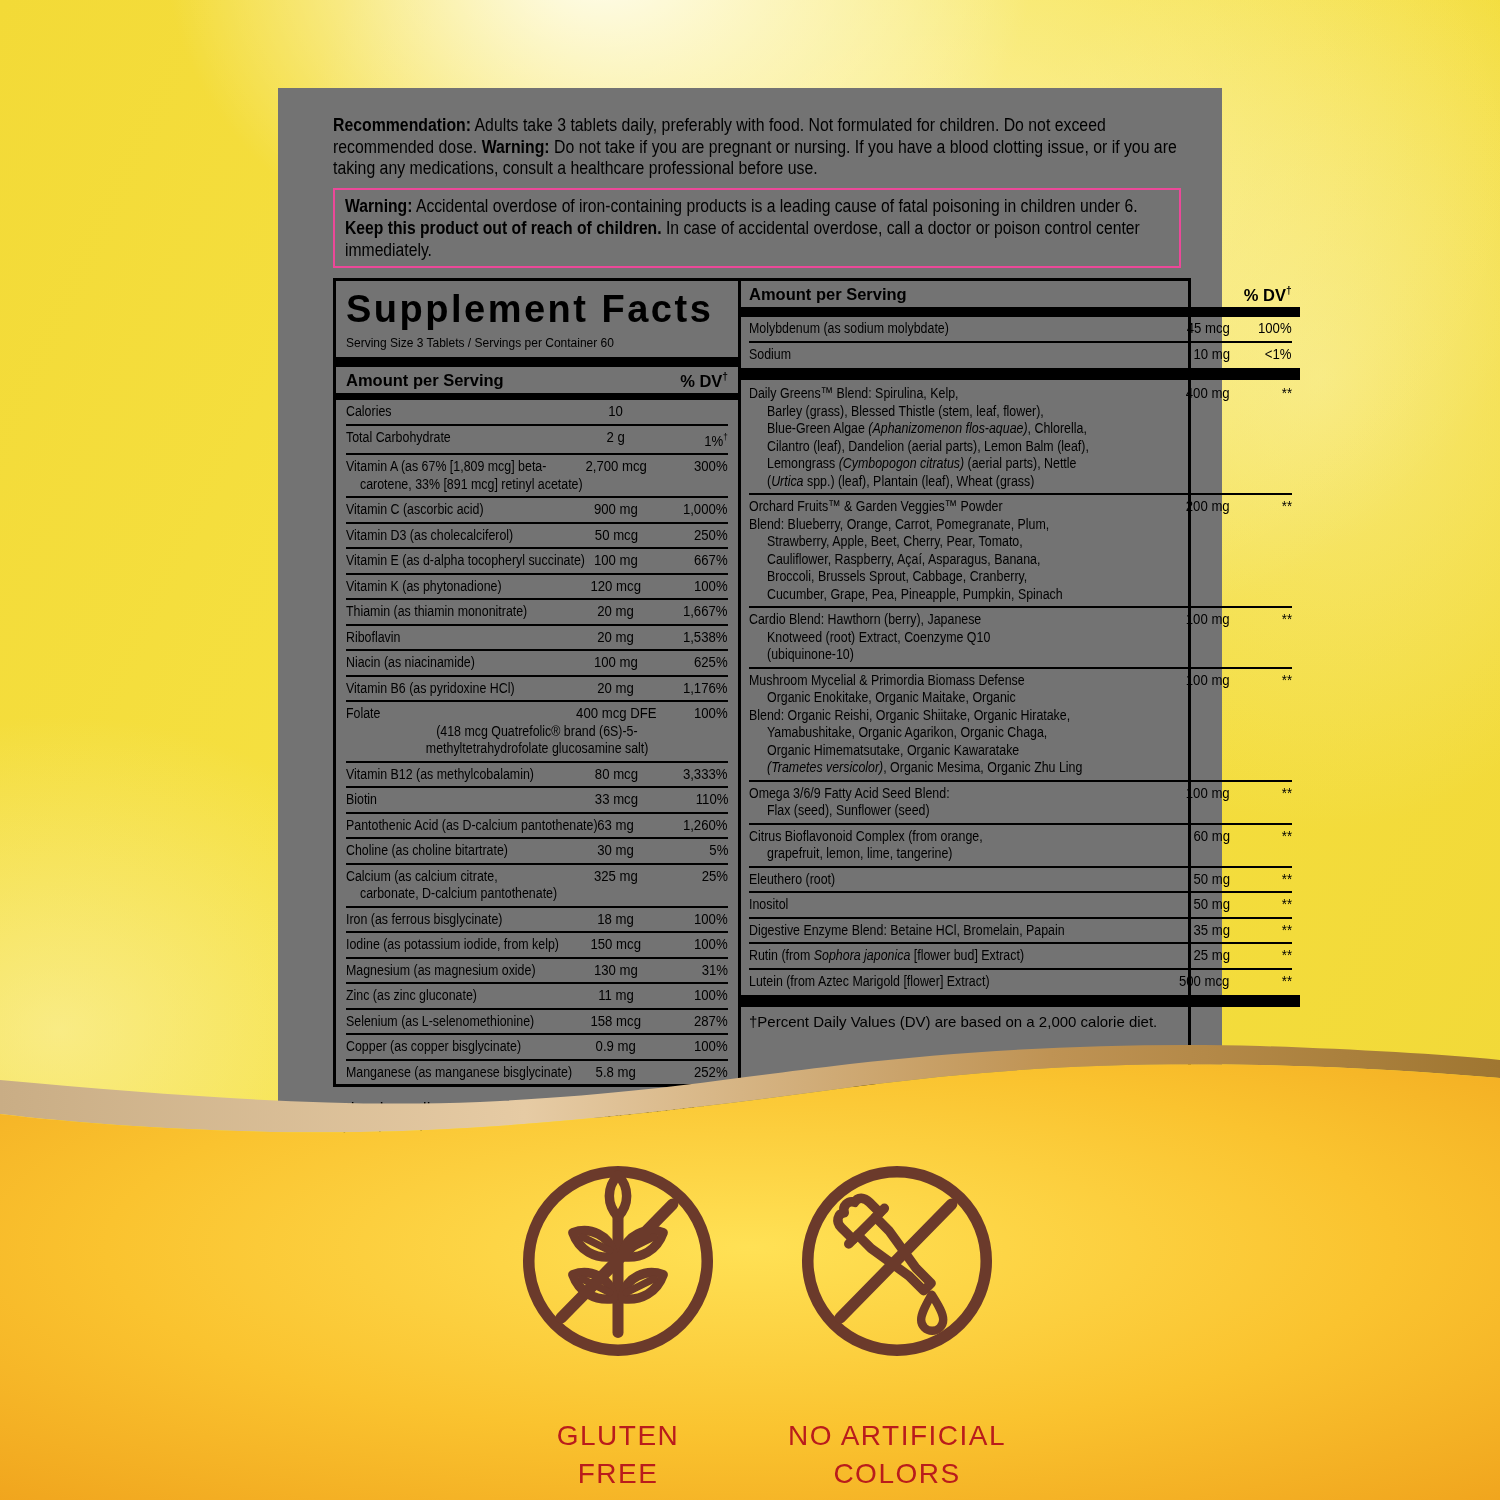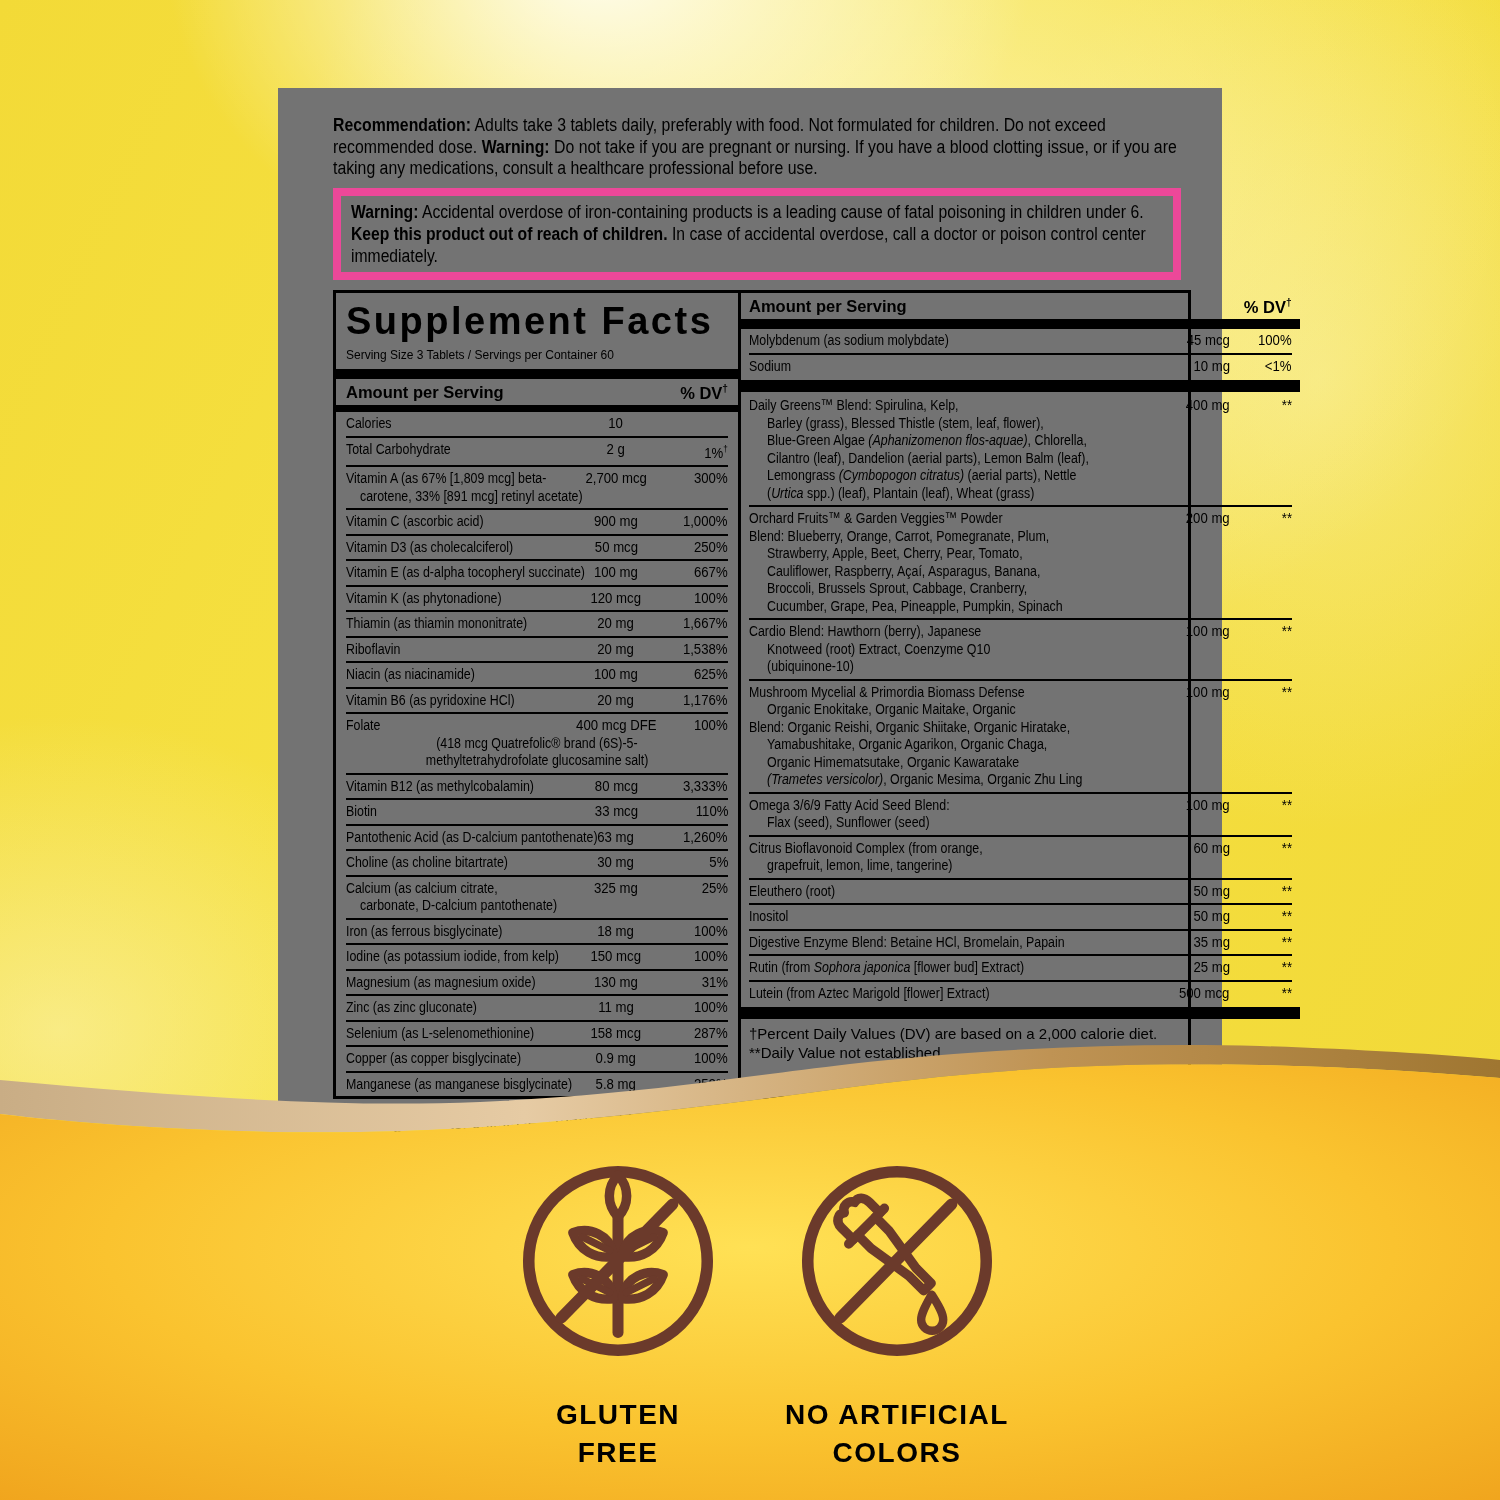--- a/index.html
+++ b/index.html
@@ -19,21 +19,21 @@
   }
   .card{
     position:absolute;left:278px;top:88px;width:944px;height:1030px;background:#737373;
     box-sizing:border-box;padding:27px 22px 0 55px;
   }
   .reco{
     margin:0;font-size:18px;line-height:21.5px;
     width:990px;transform:scaleX(.879);transform-origin:0 0;
   }
   .warnbox{
-    margin-top:8px;border:8px solid #ec4899;padding:5px 10px;width:848px;box-sizing:border-box;
+    margin-top:8px;border:2px solid #ec4899;padding:5px 10px;width:848px;box-sizing:border-box;
   }
   .warnbox .inner{
     font-size:18px;line-height:22px;width:950px;transform:scaleX(.872);transform-origin:0 0;
   }
   .sf{
     margin-top:10px;border:3px solid #000;width:858px;box-sizing:border-box;
     display:flex;align-items:stretch;min-height:700px;
   }
   .col-left{width:405px;border-right:3px solid #000;box-sizing:border-box;padding:4px 10px 0 10px;}
   .col-right{flex:1;box-sizing:border-box;padding:0 8px 0 8px;display:flex;flex-direction:column;}
@@ -71,21 +71,21 @@
   .other{
     margin:9px 0 0 0;font-size:20px;line-height:28px;
     width:1030px;transform:scaleX(.843);transform-origin:0 0;
   }
   .tm{margin:14px 0 0 0;font-size:19px;line-height:30px;width:1000px;transform:scaleX(.868);transform-origin:0 0;}
   .patent{margin:0;font-size:19px;line-height:30px;width:1000px;transform:scaleX(.868);transform-origin:0 0;}
   .wave{position:absolute;left:0;top:1020px;width:1500px;height:480px;display:block;}
   .badge{position:absolute;width:224px;text-align:center;}
   .badge svg{display:block;margin:0 auto;}
   .badge-label{
-    margin-top:30px;color:#000000;font-weight:bold;font-size:28px;line-height:38px;letter-spacing:1.5px;
+    margin-top:51px;color:#b91c1c;font-weight:normal;font-size:28px;line-height:38px;letter-spacing:1.5px;
   }
   i{font-style:italic;}
 </style>
 </head>
 <body>
 
 <div class="bg-top"></div>
 
 <div class="card">
 
@@ -393,21 +393,20 @@
             <div class="l1">
               <div class="cell name"><span class="cond">Lutein (from Aztec Marigold [flower] Extract)</span></div>
               <div class="cell amt"><span class="cond-r">500 mcg</span></div>
               <div class="cell dv"><span class="cond-r">**</span></div>
             </div>
           </div>
           <div class="bar h12"></div>
         </div>
       <div class="footnotes">
         <div>†Percent Daily Values (DV) are based on a 2,000 calorie diet.</div>
-        <div>**Daily Value not established.</div>
       </div>
     </div>
   </div>
 
   <p class="other">Other ingredients: cellulose, stearic acid, sodium croscarmellose, hypromellose, silica, magnesium stearate, glycerin, gelatin, brown rice</p>
   <p class="tm">Quatrefolic® is a registered trademark of Gnosis S.p.A.</p>
   <p class="patent">U.S. Patent No. 7,947,662.</p>
 </div>
 
 <svg class="wave" viewBox="0 0 1500 480" preserveAspectRatio="none">

